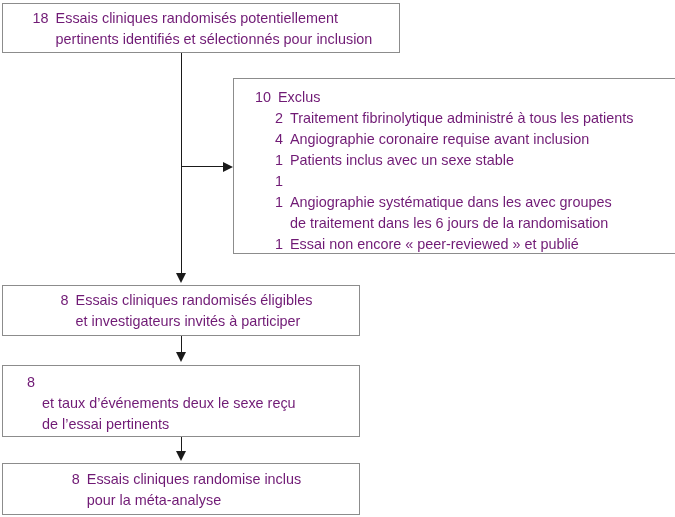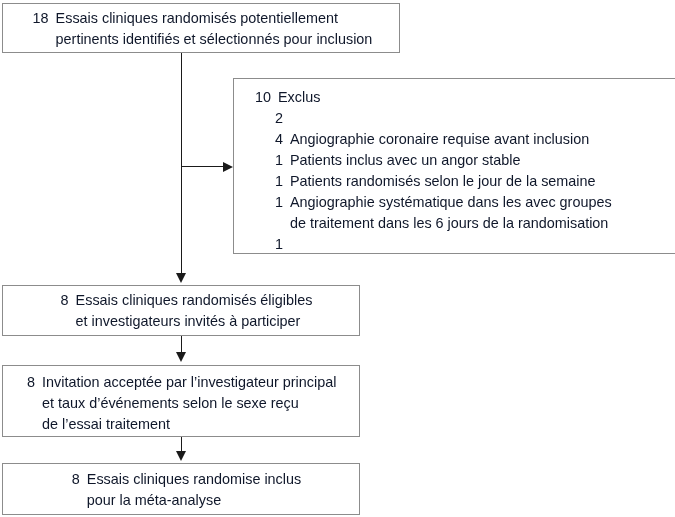--- a/index.html
+++ b/index.html
@@ -22,21 +22,21 @@
   }
 
   
   .node {
     position: absolute;
     box-sizing: border-box;
     border: 1px solid #8c8c8c;
     background: #ffffff;
     font-size: 14.4px;
     line-height: 21px;
-    color: #0f172a;
+    color: #701a75;
   }
 
   .node-inner {
     display: block;
   }
 
   
   .row {
     display: flex;
     align-items: flex-start;
@@ -163,45 +163,46 @@
   <div class="node" id="node-excluded">
     <div class="node-inner">
 
       <div class="row excl-head">
         <span class="num">10</span>
         <span class="txt">Exclus</span>
       </div>
 
       <div class="row excl-item">
         <span class="num">2</span>
+        <span class="txt">Traitement fibrinolytique administré à tous les patients</span>
       </div>
 
       <div class="row excl-item">
         <span class="num">4</span>
         <span class="txt">Angiographie coronaire requise avant inclusion</span>
       </div>
 
       <div class="row excl-item">
         <span class="num">1</span>
-        <span class="txt">Patients inclus avec un angor stable</span>
-      </div>
-
-      <div class="row excl-item">
-        <span class="num">1</span>
-        <span class="txt">Patients randomisés selon le jour de la semaine</span>
+        <span class="txt">Patients inclus avec un sexe stable</span>
+      </div>
+
+      <div class="row excl-item">
+        <span class="num">1</span>
       </div>
 
       <div class="row excl-item">
         <span class="num">1</span>
         <span class="txt">Angiographie systématique dans les avec groupes</span>
       </div>
       <div class="cont excl-cont">de traitement dans les 6 jours de la randomisation</div>
 
       <div class="row excl-item">
         <span class="num">1</span>
+        <span class="txt">Essai non encore « peer-reviewed » et publié</span>
       </div>
 
     </div>
   </div>
 
   <div class="node centered" id="node-eligible">
     <div class="node-inner">
       <div class="row">
         <span class="num">8</span>
         <span class="txt">Essais cliniques randomisés éligibles</span>
@@ -213,29 +214,28 @@
     </div>
   </div>
 
   <div class="vline" id="conn-2to3"></div>
   <div class="arrow-down" id="conn-2to3-head"></div>
 
   <div class="node" id="node-accepted">
     <div class="node-inner">
       <div class="row">
         <span class="num">8</span>
-        <span class="txt">Invitation acceptée par l’investigateur principal</span>
-      </div>
-      <div class="row">
-        <span class="num"></span>
-        <span class="txt">et taux d’événements selon le sexe reçu</span>
-      </div>
-      <div class="row">
-        <span class="num"></span>
-        <span class="txt">de l’essai traitement</span>
+      </div>
+      <div class="row">
+        <span class="num"></span>
+        <span class="txt">et taux d’événements deux le sexe reçu</span>
+      </div>
+      <div class="row">
+        <span class="num"></span>
+        <span class="txt">de l’essai pertinents</span>
       </div>
     </div>
   </div>
 
   <div class="vline" id="conn-3to4"></div>
   <div class="arrow-down" id="conn-3to4-head"></div>
 
   <div class="node centered" id="node-included">
     <div class="node-inner">
       <div class="row">

